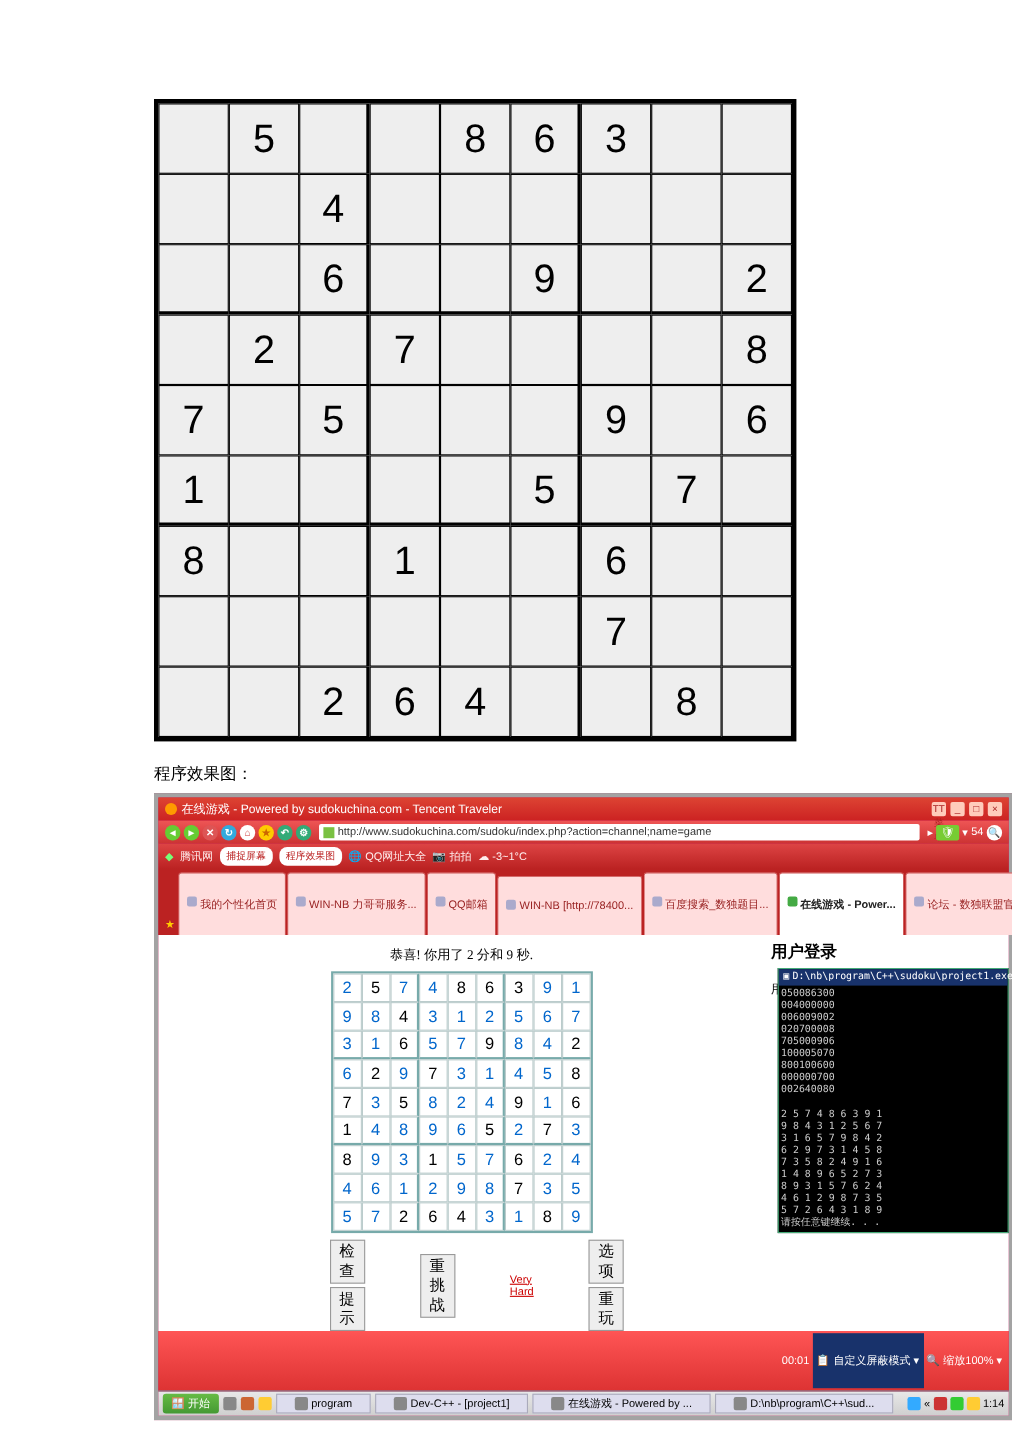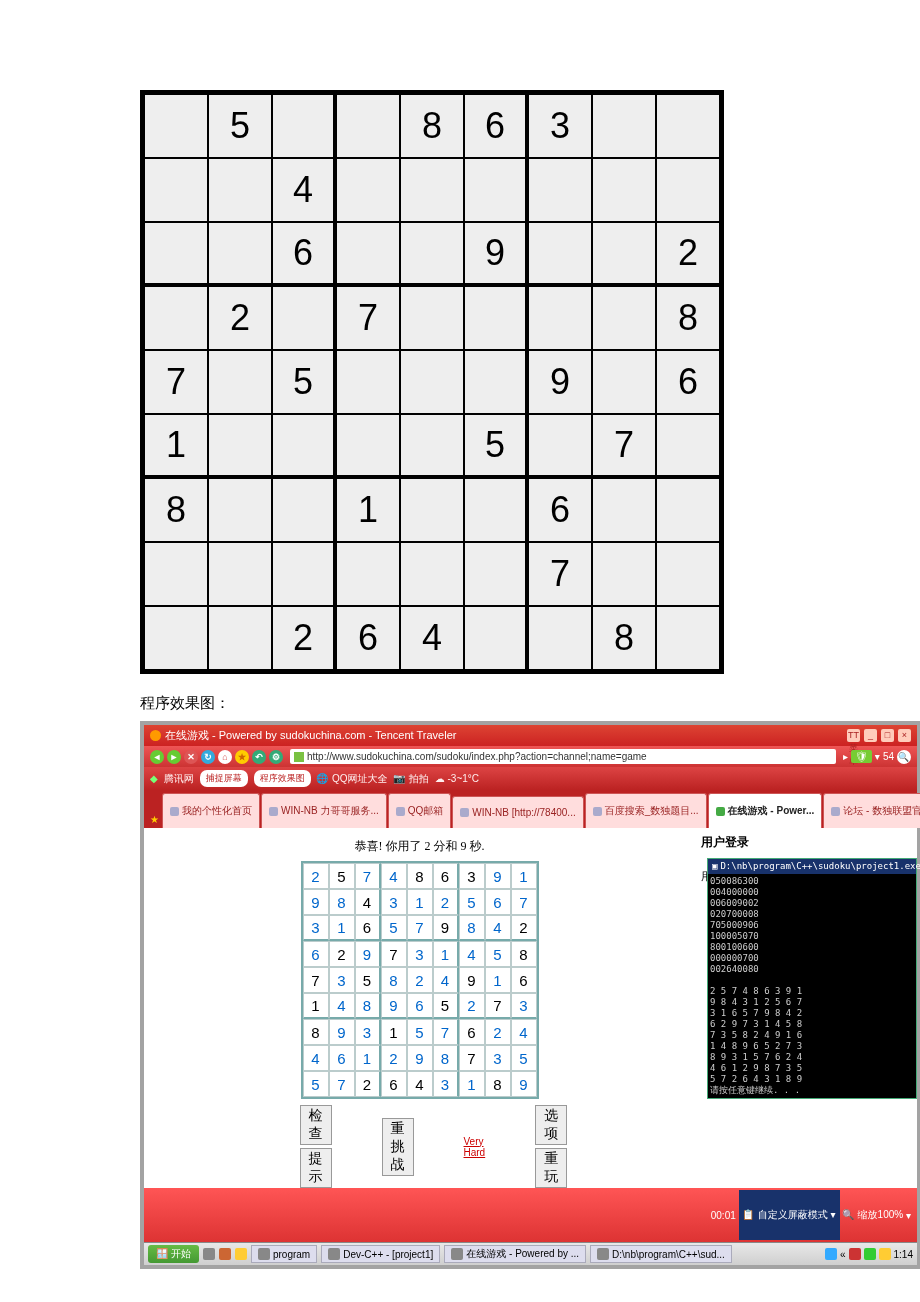--- a/index.html
+++ b/index.html
@@ -15,45 +15,45 @@
 .tt .dot{width:11px;height:11px;border-radius:50%;background:#ff9a00;display:inline-block}
 .tt .sp{flex:1}
 .tt .wbtn{width:13px;height:13px;background:#fcb;color:#a22;border-radius:2px;text-align:center;line-height:13px;font-size:9px}
 .tb{background:linear-gradient(#e55,#c33);padding:3px 6px;display:flex;align-items:center;gap:3px;color:#fff;font-size:10px}
 .tb .ic{width:14px;height:14px;border-radius:50%;display:inline-block;text-align:center;line-height:14px;font-size:9px;font-weight:bold}
 .tb .url{background:#fff;color:#333;padding:2px 4px;flex:1;border-radius:2px;margin:0 4px;font-size:10px;display:flex;align-items:center;gap:3px}
 .tb .url .pg{width:10px;height:10px;background:#7ac142;display:inline-block}
 .tb2{background:linear-gradient(#d44,#b22);padding:3px 6px;color:#fee;font-size:10px;display:flex;align-items:center;gap:6px}
 .tb2 .pill{background:#fff;color:#b22;border-radius:7px;padding:2px 6px;font-size:9px}
 .tabs{background:#b22;padding:3px 3px 0 3px;display:flex;gap:0;font-size:10px;align-items:flex-end}
-.tabs .tab{background:#fdd;color:#922;padding:10px 7px;border-radius:3px 3px 0 0;margin-right:1px;display:flex;align-items:center;gap:3px;white-space:nowrap;border:1px solid #c55;border-bottom:none}
+.tabs .tab{background:#fdd;color:#922;padding:21px 7px;border-radius:3px 3px 0 0;margin-right:1px;display:flex;gap:3px;white-space:nowrap;border:1px solid #c55;border-bottom:none}
 .tabs .tab.on{background:#fff;color:#222;font-weight:bold}
 .body{display:flex;background:#fff;min-height:320px;position:relative}
 .left{flex:1;display:flex;flex-direction:column;align-items:center;padding-top:10px}
 .congr{font-size:12px;font-family:"SimSun";margin-bottom:6px}
 .mini{border:2px solid #7aa;display:grid;grid-template-columns:repeat(9,26px);grid-template-rows:repeat(9,26px);background:#fff}
 .mini .c{border:1px solid #bcc;display:flex;align-items:center;justify-content:center;font-size:15px;font-family:Arial;box-sizing:border-box}
 .mini .c.g{color:#000}
 .mini .c.u{color:#06c}
 .mini .c[data-br="1"]{border-right:2px solid #7aa}
 .mini .c[data-bb="1"]{border-bottom:2px solid #7aa}
 .btns{display:flex;gap:50px;margin-top:6px;font-size:10px;align-items:center;width:240px;justify-content:space-between}
 .btns .col{display:flex;flex-direction:column;gap:3px;align-items:center}
 .btns button{font-size:14px;padding:1px 8px;border:1px solid #999;background:#eee;font-family:"SimSun"}
 .diff{color:#c00;font-size:10px;text-decoration:underline}
 .rp{width:210px;padding:6px;font-size:11px}
-.rp .h{font-weight:bold;font-size:12px;margin-bottom:16px}
+.rp .h{font-weight:bold;font-size:15px;margin-bottom:16px}
 .rp input{width:120px;border:1px solid #bbb;height:14px;font-size:10px}
 .con{position:absolute;right:0;top:30px;width:210px;background:#000;color:#ccc;font-family:"Consolas",monospace;font-size:9px;line-height:11px;padding:2px;border:1px solid #4a7;box-sizing:border-box}
 .con .ct{background:#18326b;color:#fff;padding:2px 4px;margin:-2px -2px 2px -2px;font-size:9px;display:flex;align-items:center;gap:3px}
 .stat{background:linear-gradient(#f55,#d33);color:#fff;font-size:10px;padding:2px 6px;display:flex;align-items:center}
 .stat .sp{flex:1}
 .taskbar{background:linear-gradient(#e8e8e8,#cfcfcf);border-top:1px solid #888;padding:2px 4px;display:flex;align-items:center;gap:4px;font-size:10px}
 .taskbar .start{background:linear-gradient(#6b4,#493);color:#fff;padding:2px 8px;border-radius:3px;font-size:10px;font-family:"SimSun"}
-.taskbar .tbtn{background:#dde;border:1px solid #aab;padding:1px 6px;display:flex;align-items:center;gap:3px;font-size:10px}
+.taskbar .tbtn{background:#dde;border:1px solid #aab;padding:1px 16px;display:flex;align-items:center;gap:3px;font-size:10px}
 .taskbar .tray{margin-left:auto;display:flex;align-items:center;gap:3px}
 .ico{width:12px;height:12px;display:inline-block;background:#888;border-radius:2px}
 </style>
 </head>
 <body>
 
 <div class="page">
  <div class="big-sudoku" id="big">
       <div class="cell"></div>
       <div class="cell">5</div>

